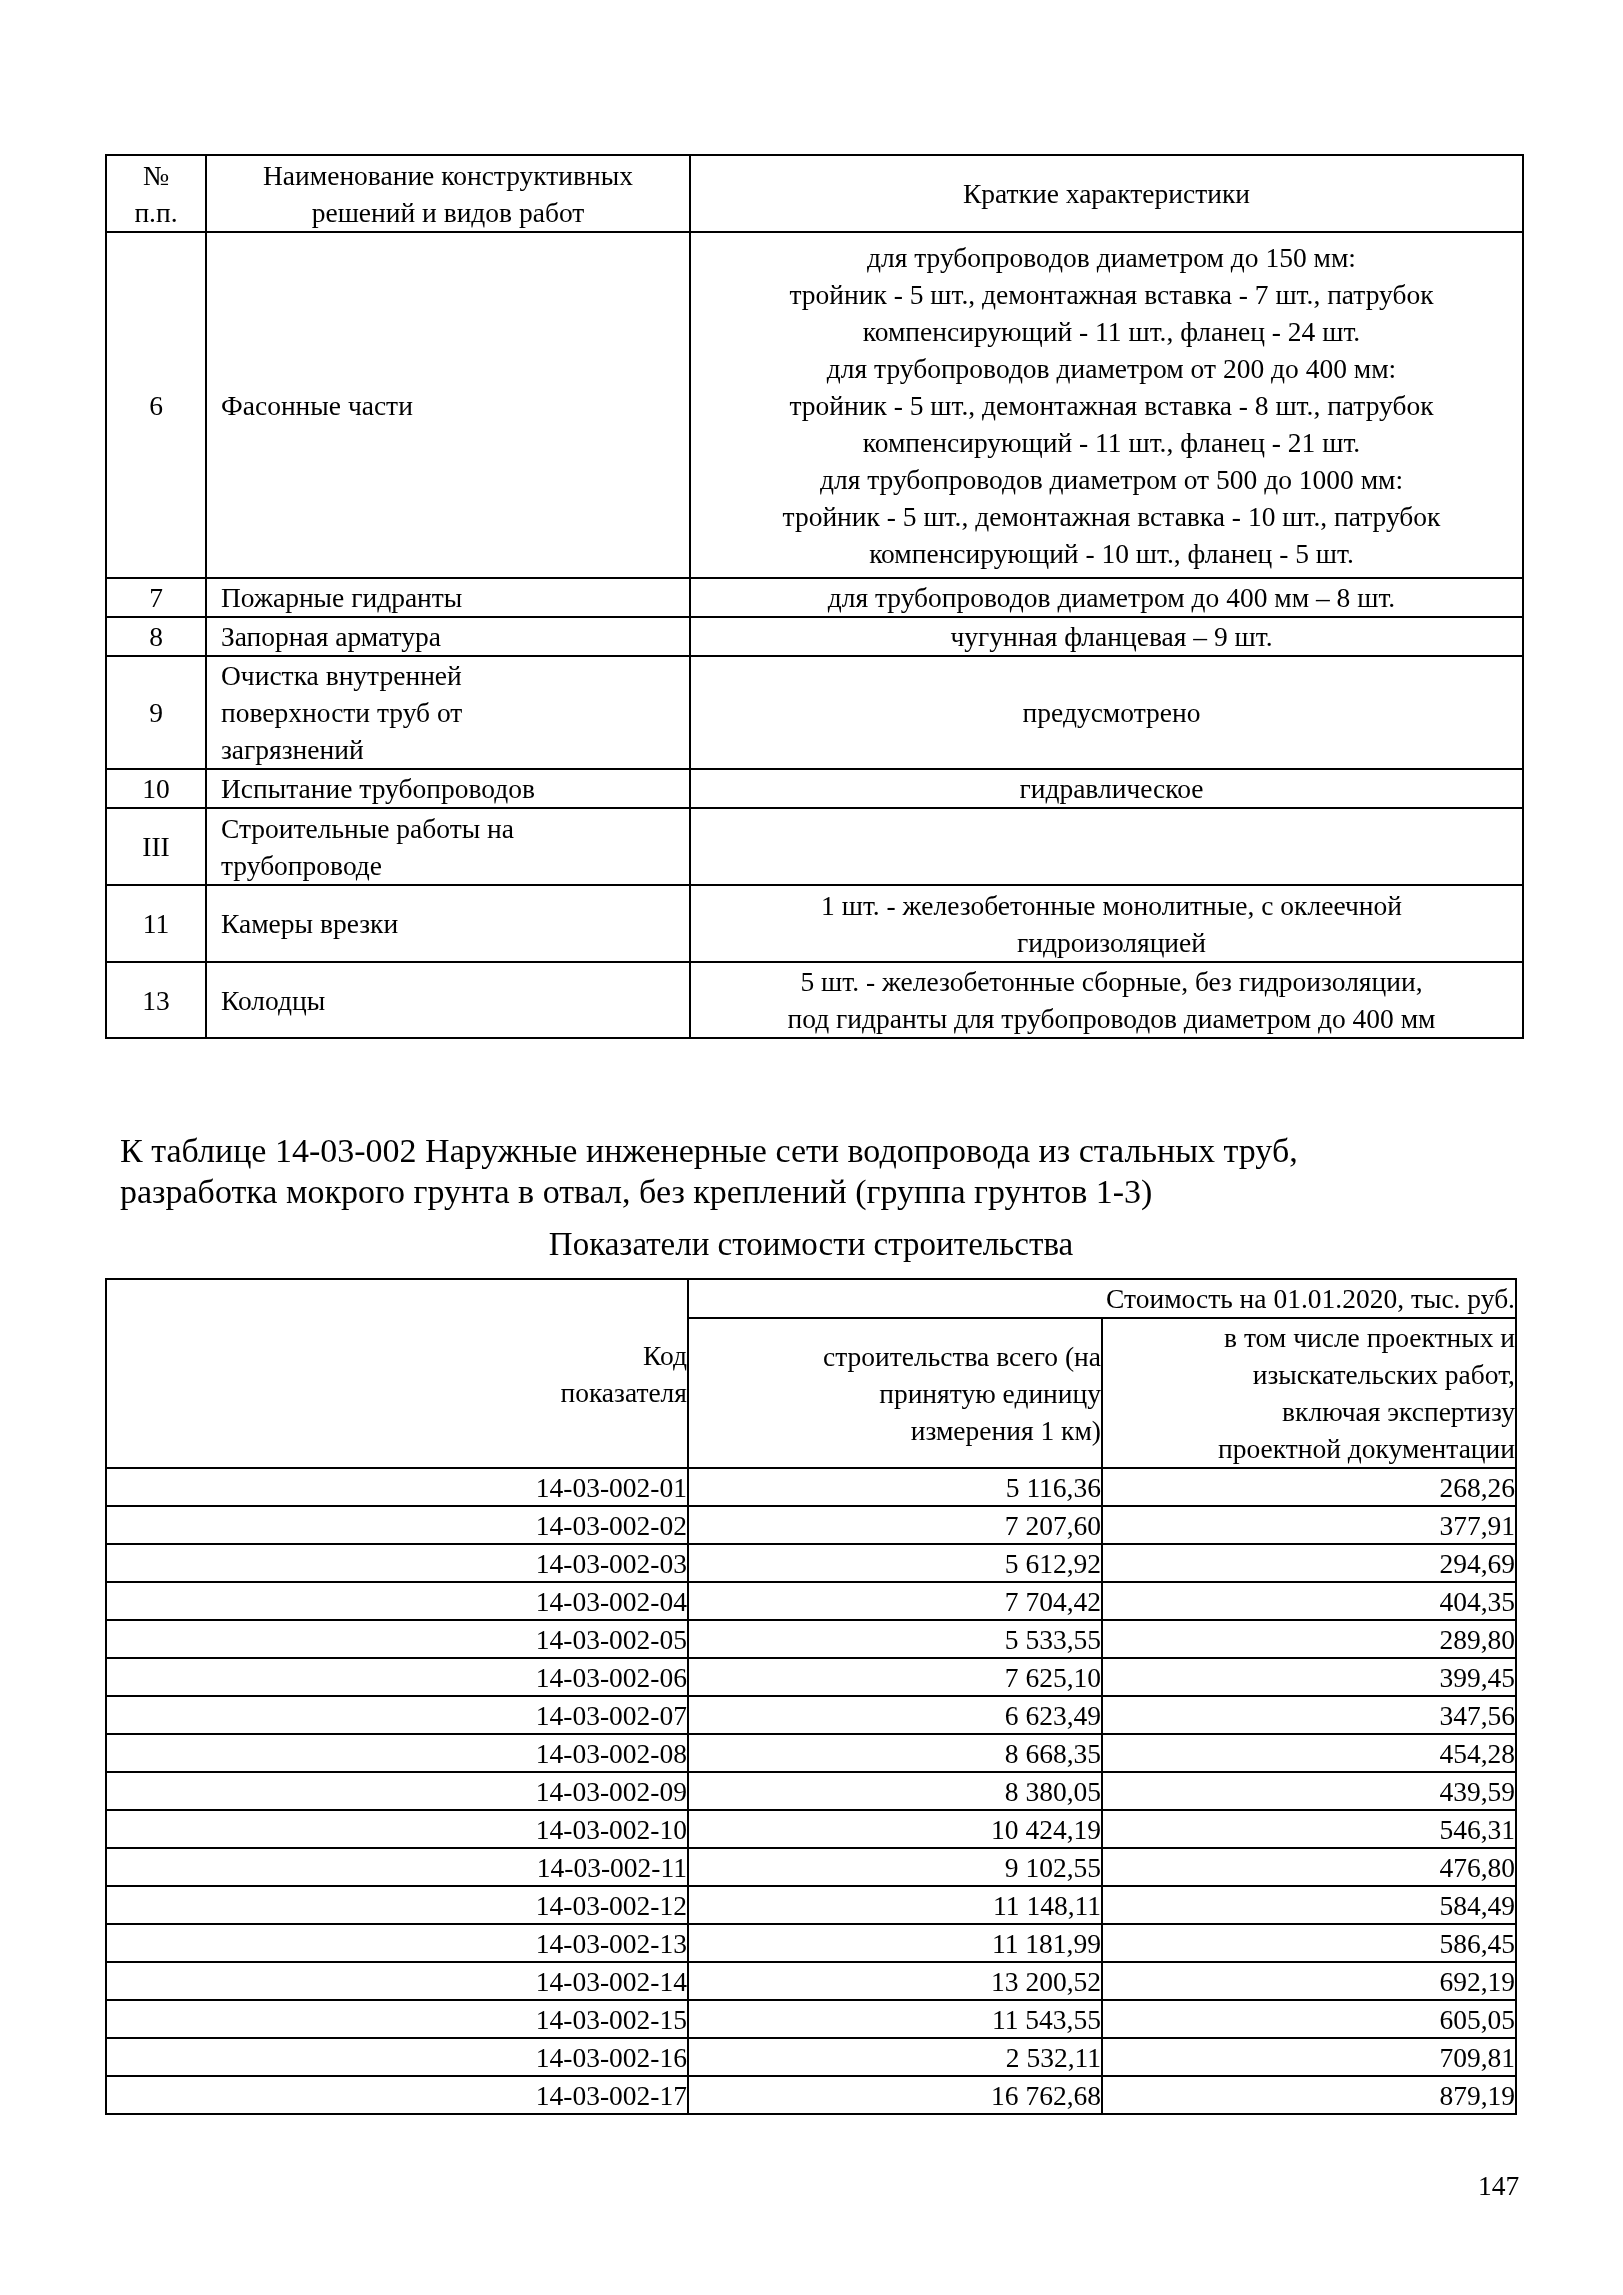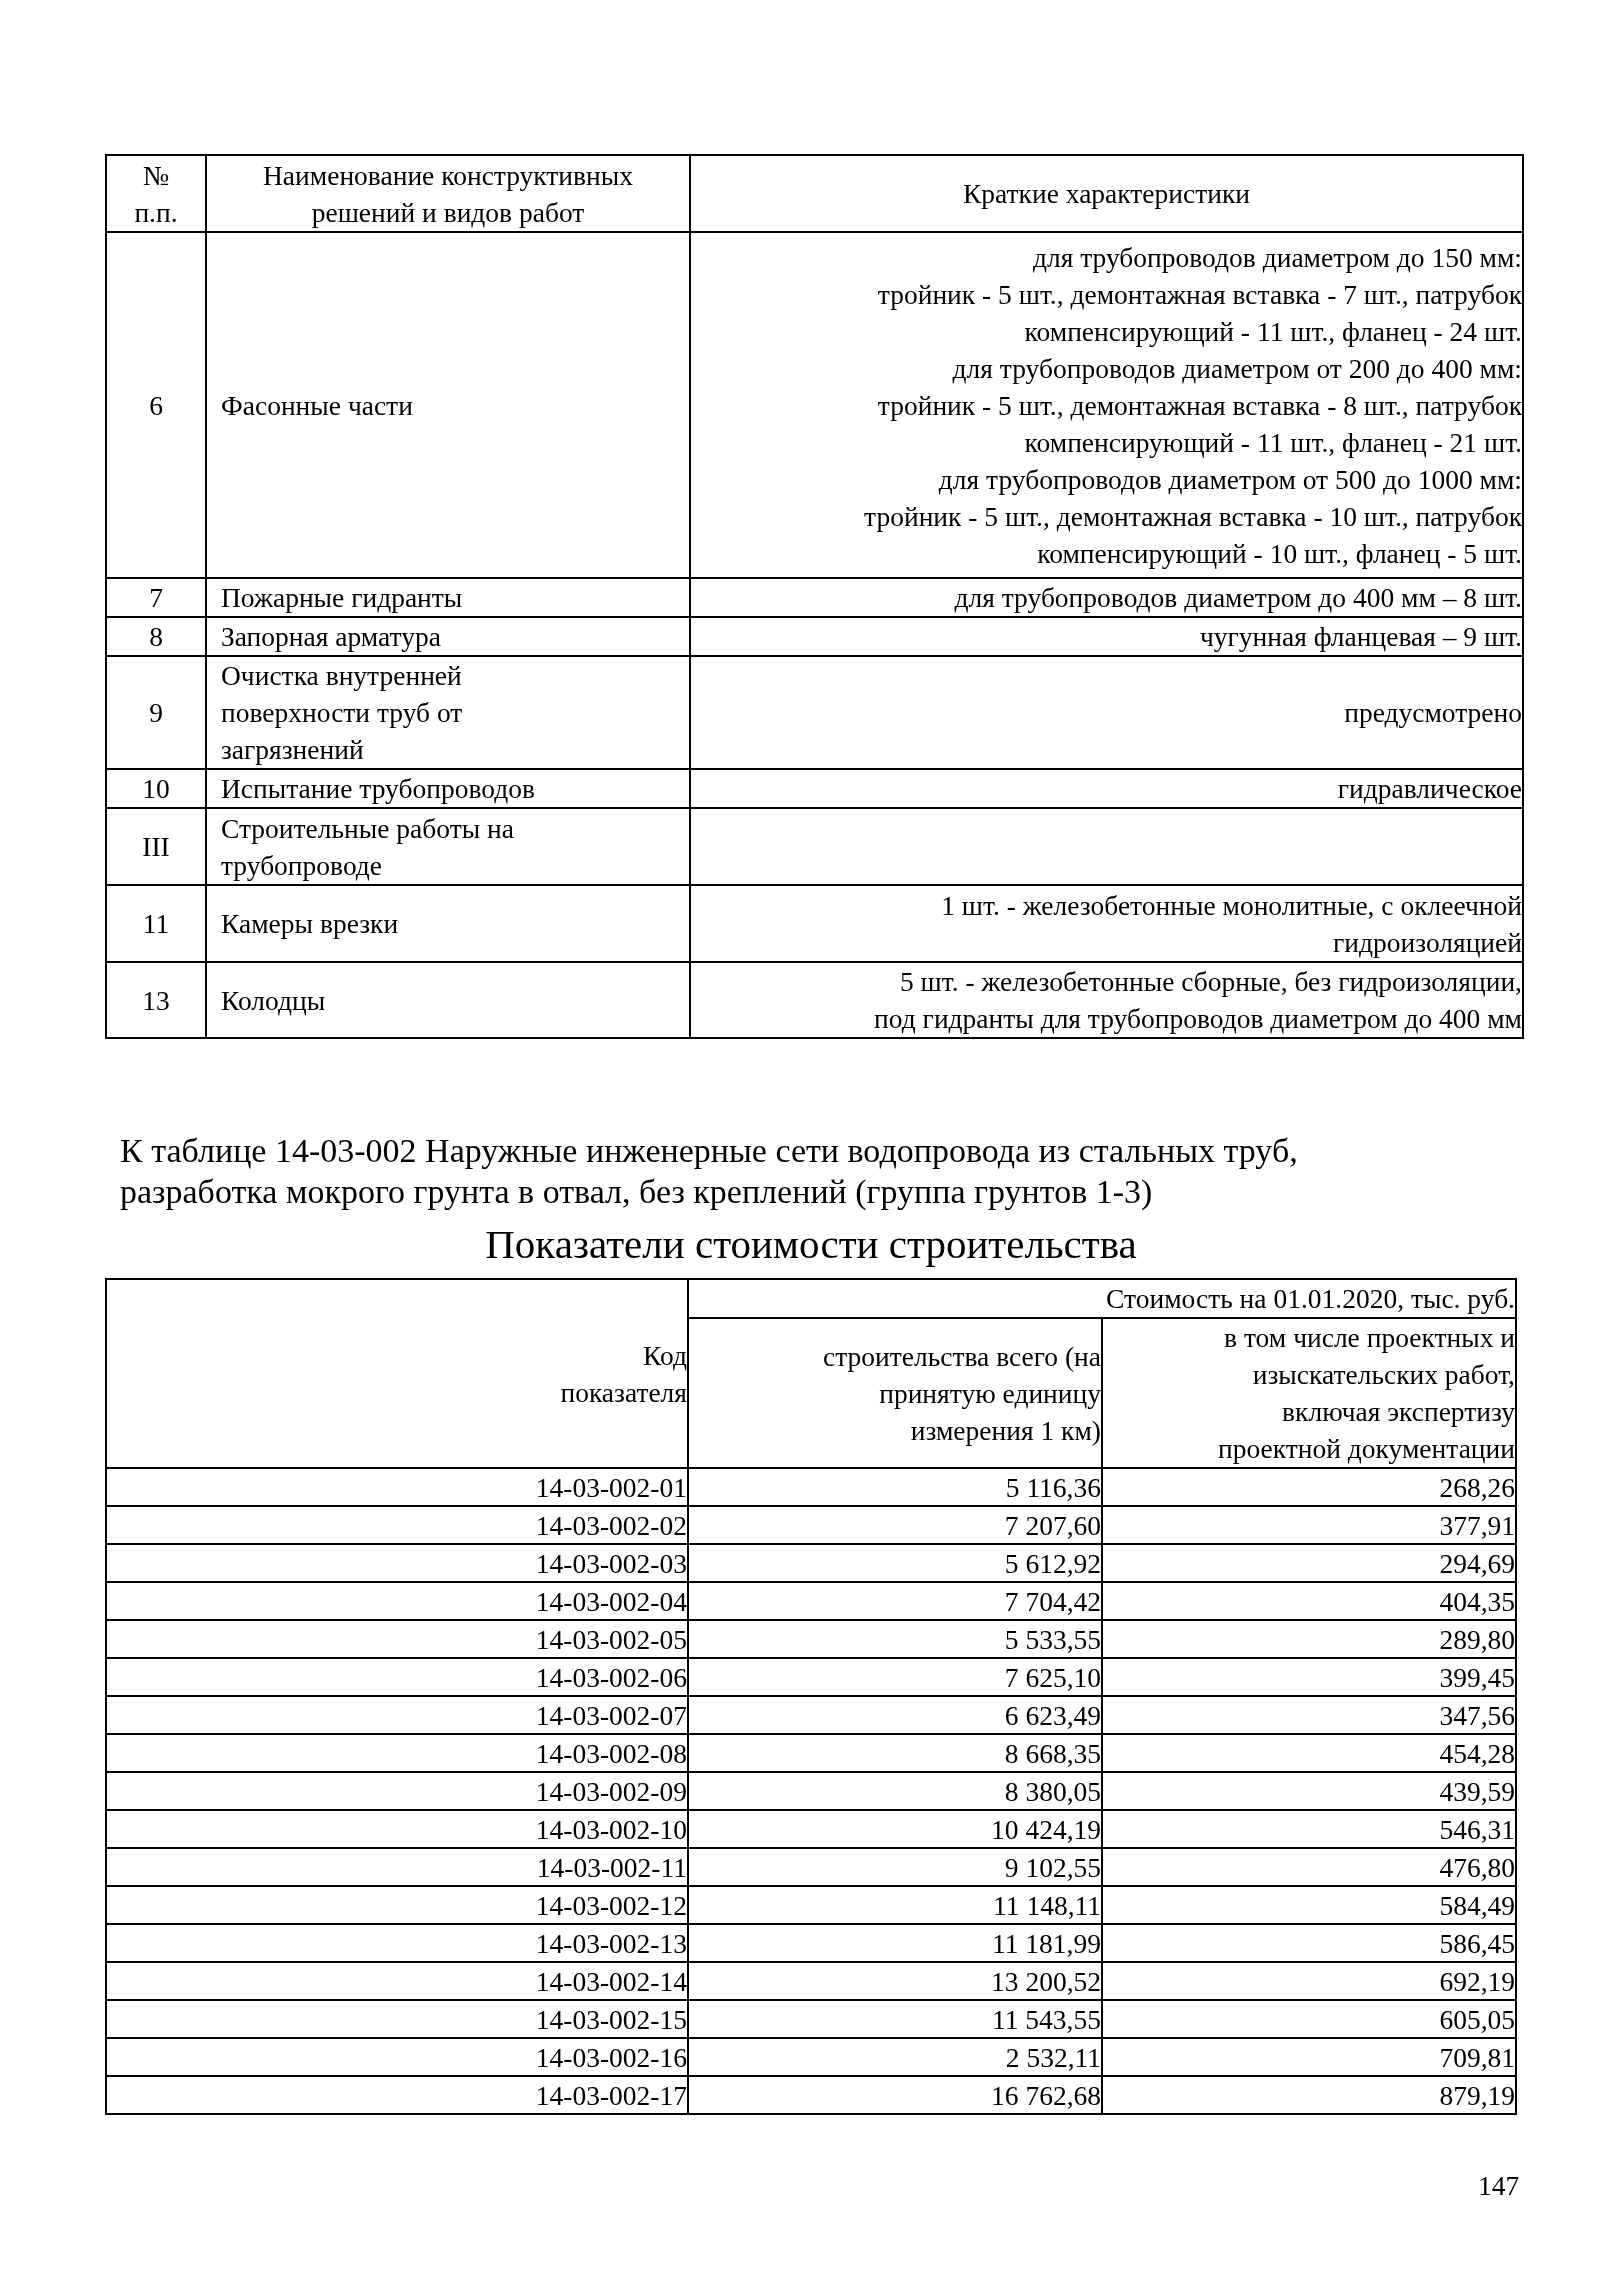--- a/index.html
+++ b/index.html
@@ -7,40 +7,40 @@
          font-family: "Liberation Serif", "DejaVu Serif", serif; color: #000; }
   .page { position: absolute; left: 0; top: 0; width: 1623px; height: 2295px; background: #fff; }
 
   table { border-collapse: collapse; table-layout: fixed; position: absolute; }
   td, th { border: 2.6px solid #000; font-weight: normal; padding: 0; vertical-align: middle; }
 
   
   #t1 { left: 105px; top: 154px; width: 1412px; font-size: 27.5px; line-height: 37px; }
   #t1 .c1 { width: 98px; text-align: center; }
   #t1 .c2 { width: 482px; text-align: left; padding-left: 14px; }
-  #t1 .c3 { width: 831px; text-align: right; padding-left: 10px; }
+  #t1 .c3 { width: 831px; text-align: center; padding-left: 10px; }
   #t1 th.c2, #t1 th.c3 { text-align: center; padding-left: 0; }
   #t1 td { border-left-width: 2px; border-right-width: 2px; }
   #t1 .r-head { height: 77px; }
   #t1 .r6 { height: 346px; }
   #t1 .r7 { height: 38px; }
   #t1 .r8 { height: 37px; }
   #t1 .r9 { height: 107px; }
   #t1 .r10 { height: 37px; }
   #t1 .r3 { height: 77px; }
   #t1 .r11 { height: 77px; }
   #t1 .r12 { height: 77px; }
   #t1 .r13 { height: 64px; }
   .lines span { display: block; }
 
   .heading { position: absolute; left: 120px; top: 1130px; width: 1394px;
              font-size: 34px; line-height: 41px; }
   .heading span { display: block; }
   .subtitle { position: absolute; left: 105px; top: 1225px; width: 1412px;
-              text-align: center; font-size: 41px; line-height: 39px; }
+              text-align: center; font-size: 33px; line-height: 39px; }
 
   
   #t2 { left: 105px; top: 1278px; width: 1412px; font-size: 27.5px; line-height: 37px; text-align: center; }
   #t2 .k1 { width: 580px; border-radius: 15px; }
   #t2 .k2 { width: 407px; }
   #t2 .k3 { width: 425px; margin-left: 31px; }
   #t2 td, #t2 th { border-left-width: 2px; border-right-width: 2px; text-align: right; }
   #t2 .h-top { height: 35px; }
   #t2 .h-sub { height: 148px; }
   #t2 .h-sub span { display: block; }

